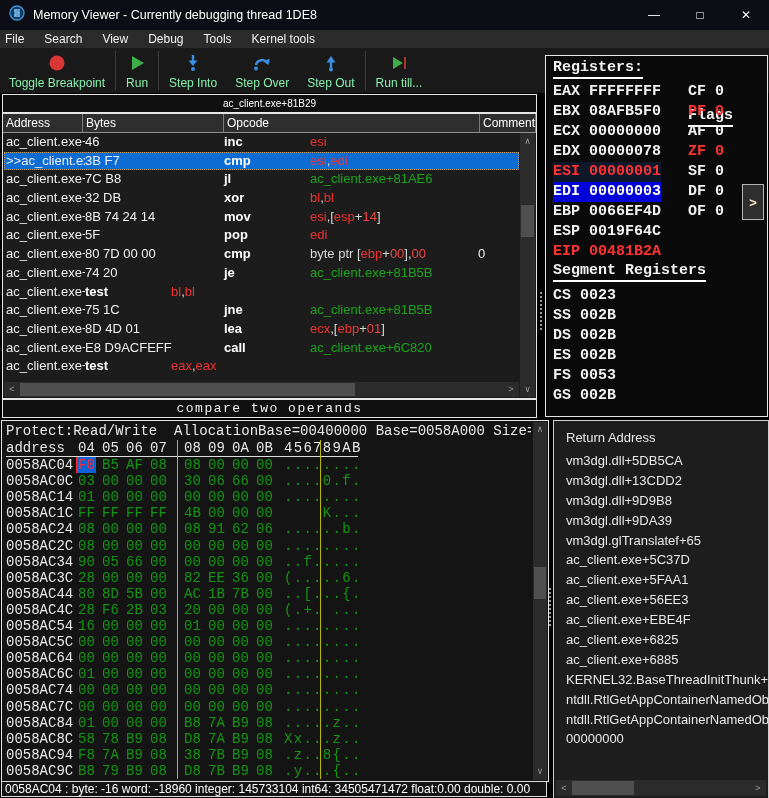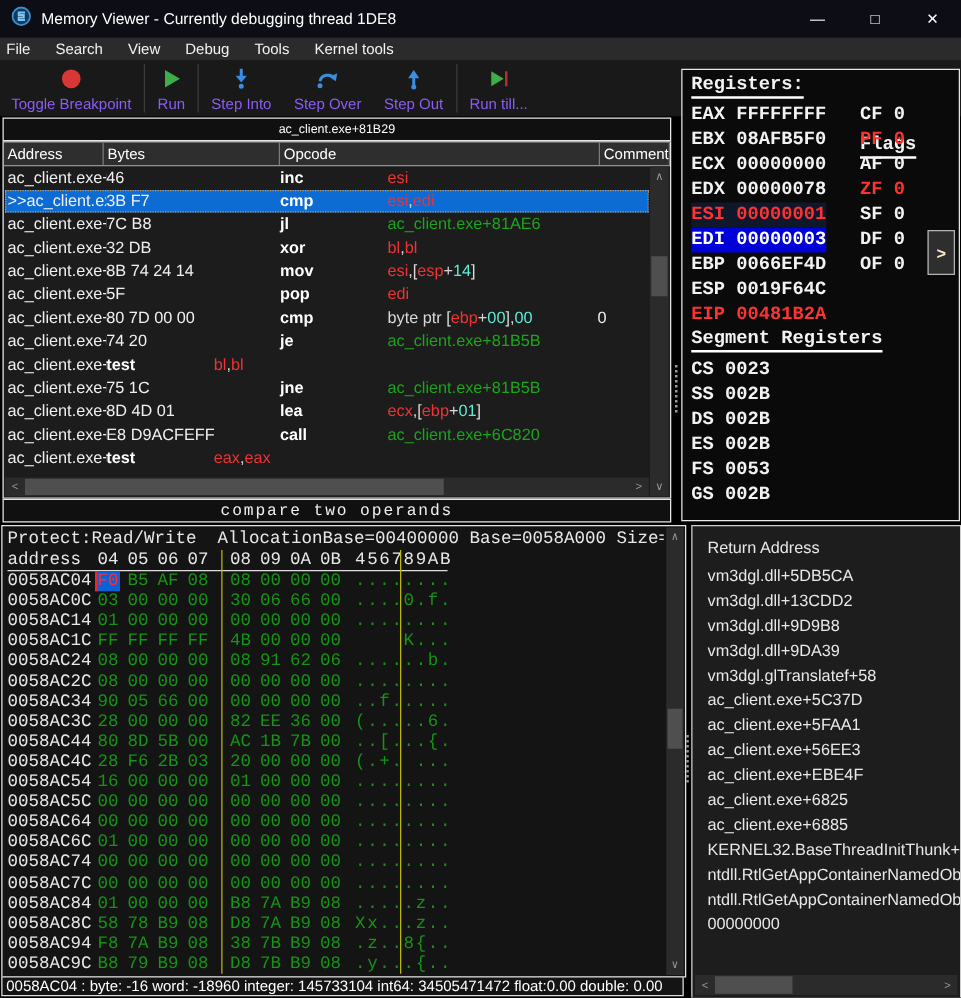--- a/index.html
+++ b/index.html
@@ -10,39 +10,39 @@
   .appicon{margin-left:9px;flex:none;}
   .apptitle{margin-left:8px;font-size:12.5px;color:#fff;white-space:nowrap;}
   .winbtns{margin-left:auto;display:flex;height:100%;}
   .winbtn{width:46px;height:100%;display:flex;align-items:center;justify-content:center;color:#fff;font-size:12px;}
   
   .menubar{position:absolute;left:0;top:30px;right:0;height:18px;background:#2b2b2b;display:flex;align-items:center;font-size:12px;color:#f2f2f2;}
   .menu-item{padding:0 10px;white-space:nowrap;}
   .menu-item:first-child{padding-left:5px;}
   
   .toolbar{position:absolute;left:0;top:48px;right:0;height:45px;background:#191919;display:flex;align-items:stretch;}
-  .tbtn{display:flex;flex-direction:column;align-items:center;justify-content:space-between;padding:4px 9px 3px;font-size:12px;color:#8b5cf6;white-space:nowrap;}
+  .tbtn{display:flex;flex-direction:column;align-items:center;justify-content:space-between;padding:4px 9px 3px;font-size:12px;color:#86efac;white-space:nowrap;}
   .tbtn .ticon{height:21px;display:flex;align-items:center;}
   .tsep{width:1px;background:#3d3d3d;margin:3px 1px;}
   
   .addrbox{position:absolute;left:2px;top:94px;width:533px;height:17px;border:1px solid #e6e6e6;background:#101010;
            display:flex;align-items:center;justify-content:center;font-size:10px;color:#fff;}
   .disasm{position:absolute;left:2px;top:113px;width:533px;height:284px;border:1px solid #e6e6e6;background:#1c1c1c;overflow:hidden;}
   .dhead{position:absolute;left:0;top:0;right:0;height:18px;background:#2e2e2e;border-bottom:1px solid #909090;display:flex;font-size:12px;color:#fff;}
   .dhc{border-right:1px solid #7a7a7a;padding:2px 0 0 3px;overflow:hidden;white-space:nowrap;flex:none;}
   .dhc0{width:76px;}.dhc1{width:137px;}.dhc2{width:252px;}.dhc3{flex:1;}
   .drows{position:absolute;left:1px;top:19px;right:17px;bottom:17px;overflow:hidden;}
   .drow{display:flex;height:18.7px;line-height:18.7px;font-size:13px;white-space:pre;}
   .drow.selected{background:#0d6bd4;outline:1px dotted #c49a5a;outline-offset:-1px;}
   .c-addr{width:79px;flex:none;overflow:hidden;padding-left:2px;color:#f0f0f0;}
   .c-bytes{width:139px;flex:none;overflow:hidden;color:#f0f0f0;}
   .c-mn{width:86px;flex:none;font-weight:bold;color:#fff;}
   .c-ops{width:168px;flex:none;overflow:hidden;}
   .c-com{flex:1;overflow:hidden;color:#f0f0f0;}
-  .seg-reg{color:#ee3333;}.seg-num{color:#5eead4;}.seg-addr{color:#1da41d;}.seg-plain{color:#d8d8d8;}
+  .seg-reg{color:#ee3333;}.seg-num{color:#ef4444;}.seg-addr{color:#1da41d;}.seg-plain{color:#d8d8d8;}
   
   .sb{background:#2b2b2b;position:absolute;}
   .sb .arrow{position:absolute;color:#9a9a9a;font-size:9px;line-height:1;display:flex;align-items:center;justify-content:center;}
   .thumb{position:absolute;background:#4f4f4f;}
   .dvscroll{top:19px;right:1px;width:15px;bottom:1px;}
   .dvscroll .up{top:2px;left:0;right:0;height:12px;}
   .dvscroll .down{bottom:2px;left:0;right:0;height:12px;}
   .dvscroll .thumb{left:1px;right:1px;top:72px;height:32px;}
   .dhscroll{left:1px;right:17px;bottom:1px;height:15px;}
   .dhscroll .left{left:2px;top:0;bottom:0;width:12px;}
@@ -307,21 +307,21 @@
 
 <div class="statusbar">0058AC04 : byte: -16 word: -18960 integer: 145733104 int64: 34505471472 float:0.00 double: 0.00</div>
 
 <div class="stackpanel">
   <div class="stacktitle">Return Address</div>
   <div class="stackitems">
       <div class="stack-item">vm3dgl.dll+5DB5CA</div>
       <div class="stack-item">vm3dgl.dll+13CDD2</div>
       <div class="stack-item">vm3dgl.dll+9D9B8</div>
       <div class="stack-item">vm3dgl.dll+9DA39</div>
-      <div class="stack-item">vm3dgl.glTranslatef+58</div>
+      <div class="stack-item">vm3dgl.glTranslatef+65</div>
       <div class="stack-item">ac_client.exe+5C37D</div>
       <div class="stack-item">ac_client.exe+5FAA1</div>
       <div class="stack-item">ac_client.exe+56EE3</div>
       <div class="stack-item">ac_client.exe+EBE4F</div>
       <div class="stack-item">ac_client.exe+6825</div>
       <div class="stack-item">ac_client.exe+6885</div>
       <div class="stack-item">KERNEL32.BaseThreadInitThunk+19</div>
       <div class="stack-item">ntdll.RtlGetAppContainerNamedObje</div>
       <div class="stack-item">ntdll.RtlGetAppContainerNamedObje</div>
       <div class="stack-item">00000000</div>

